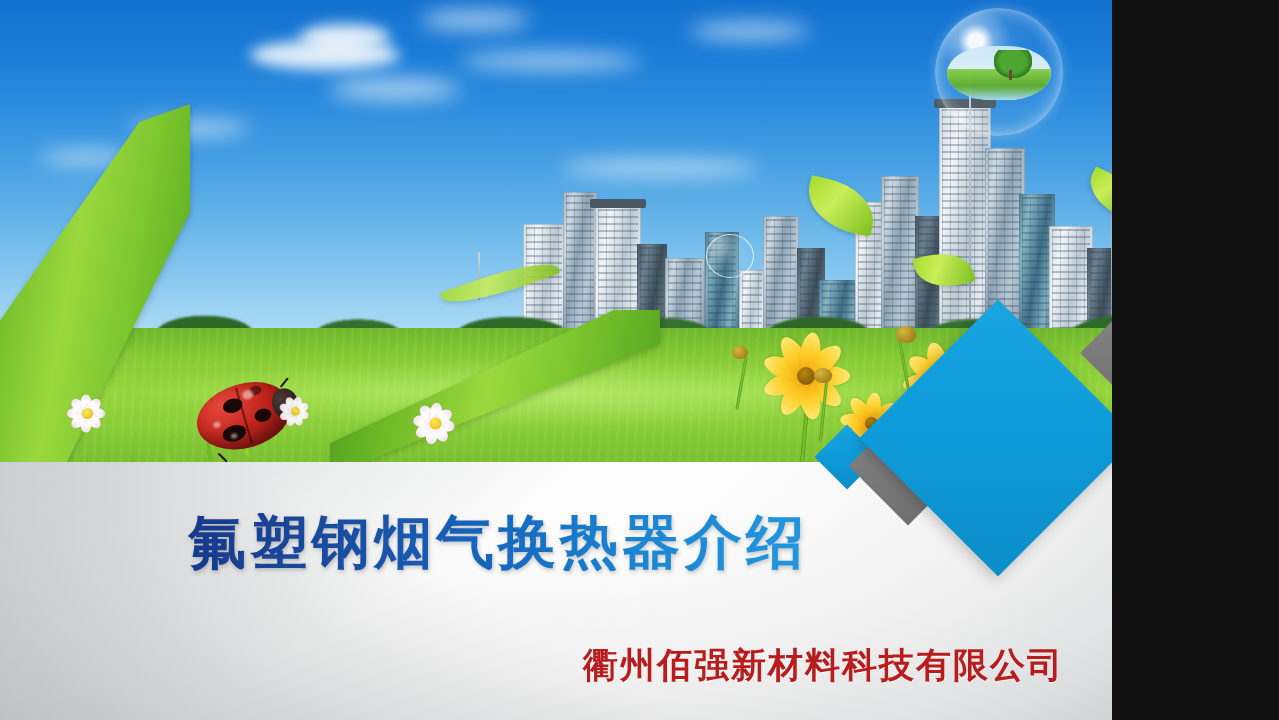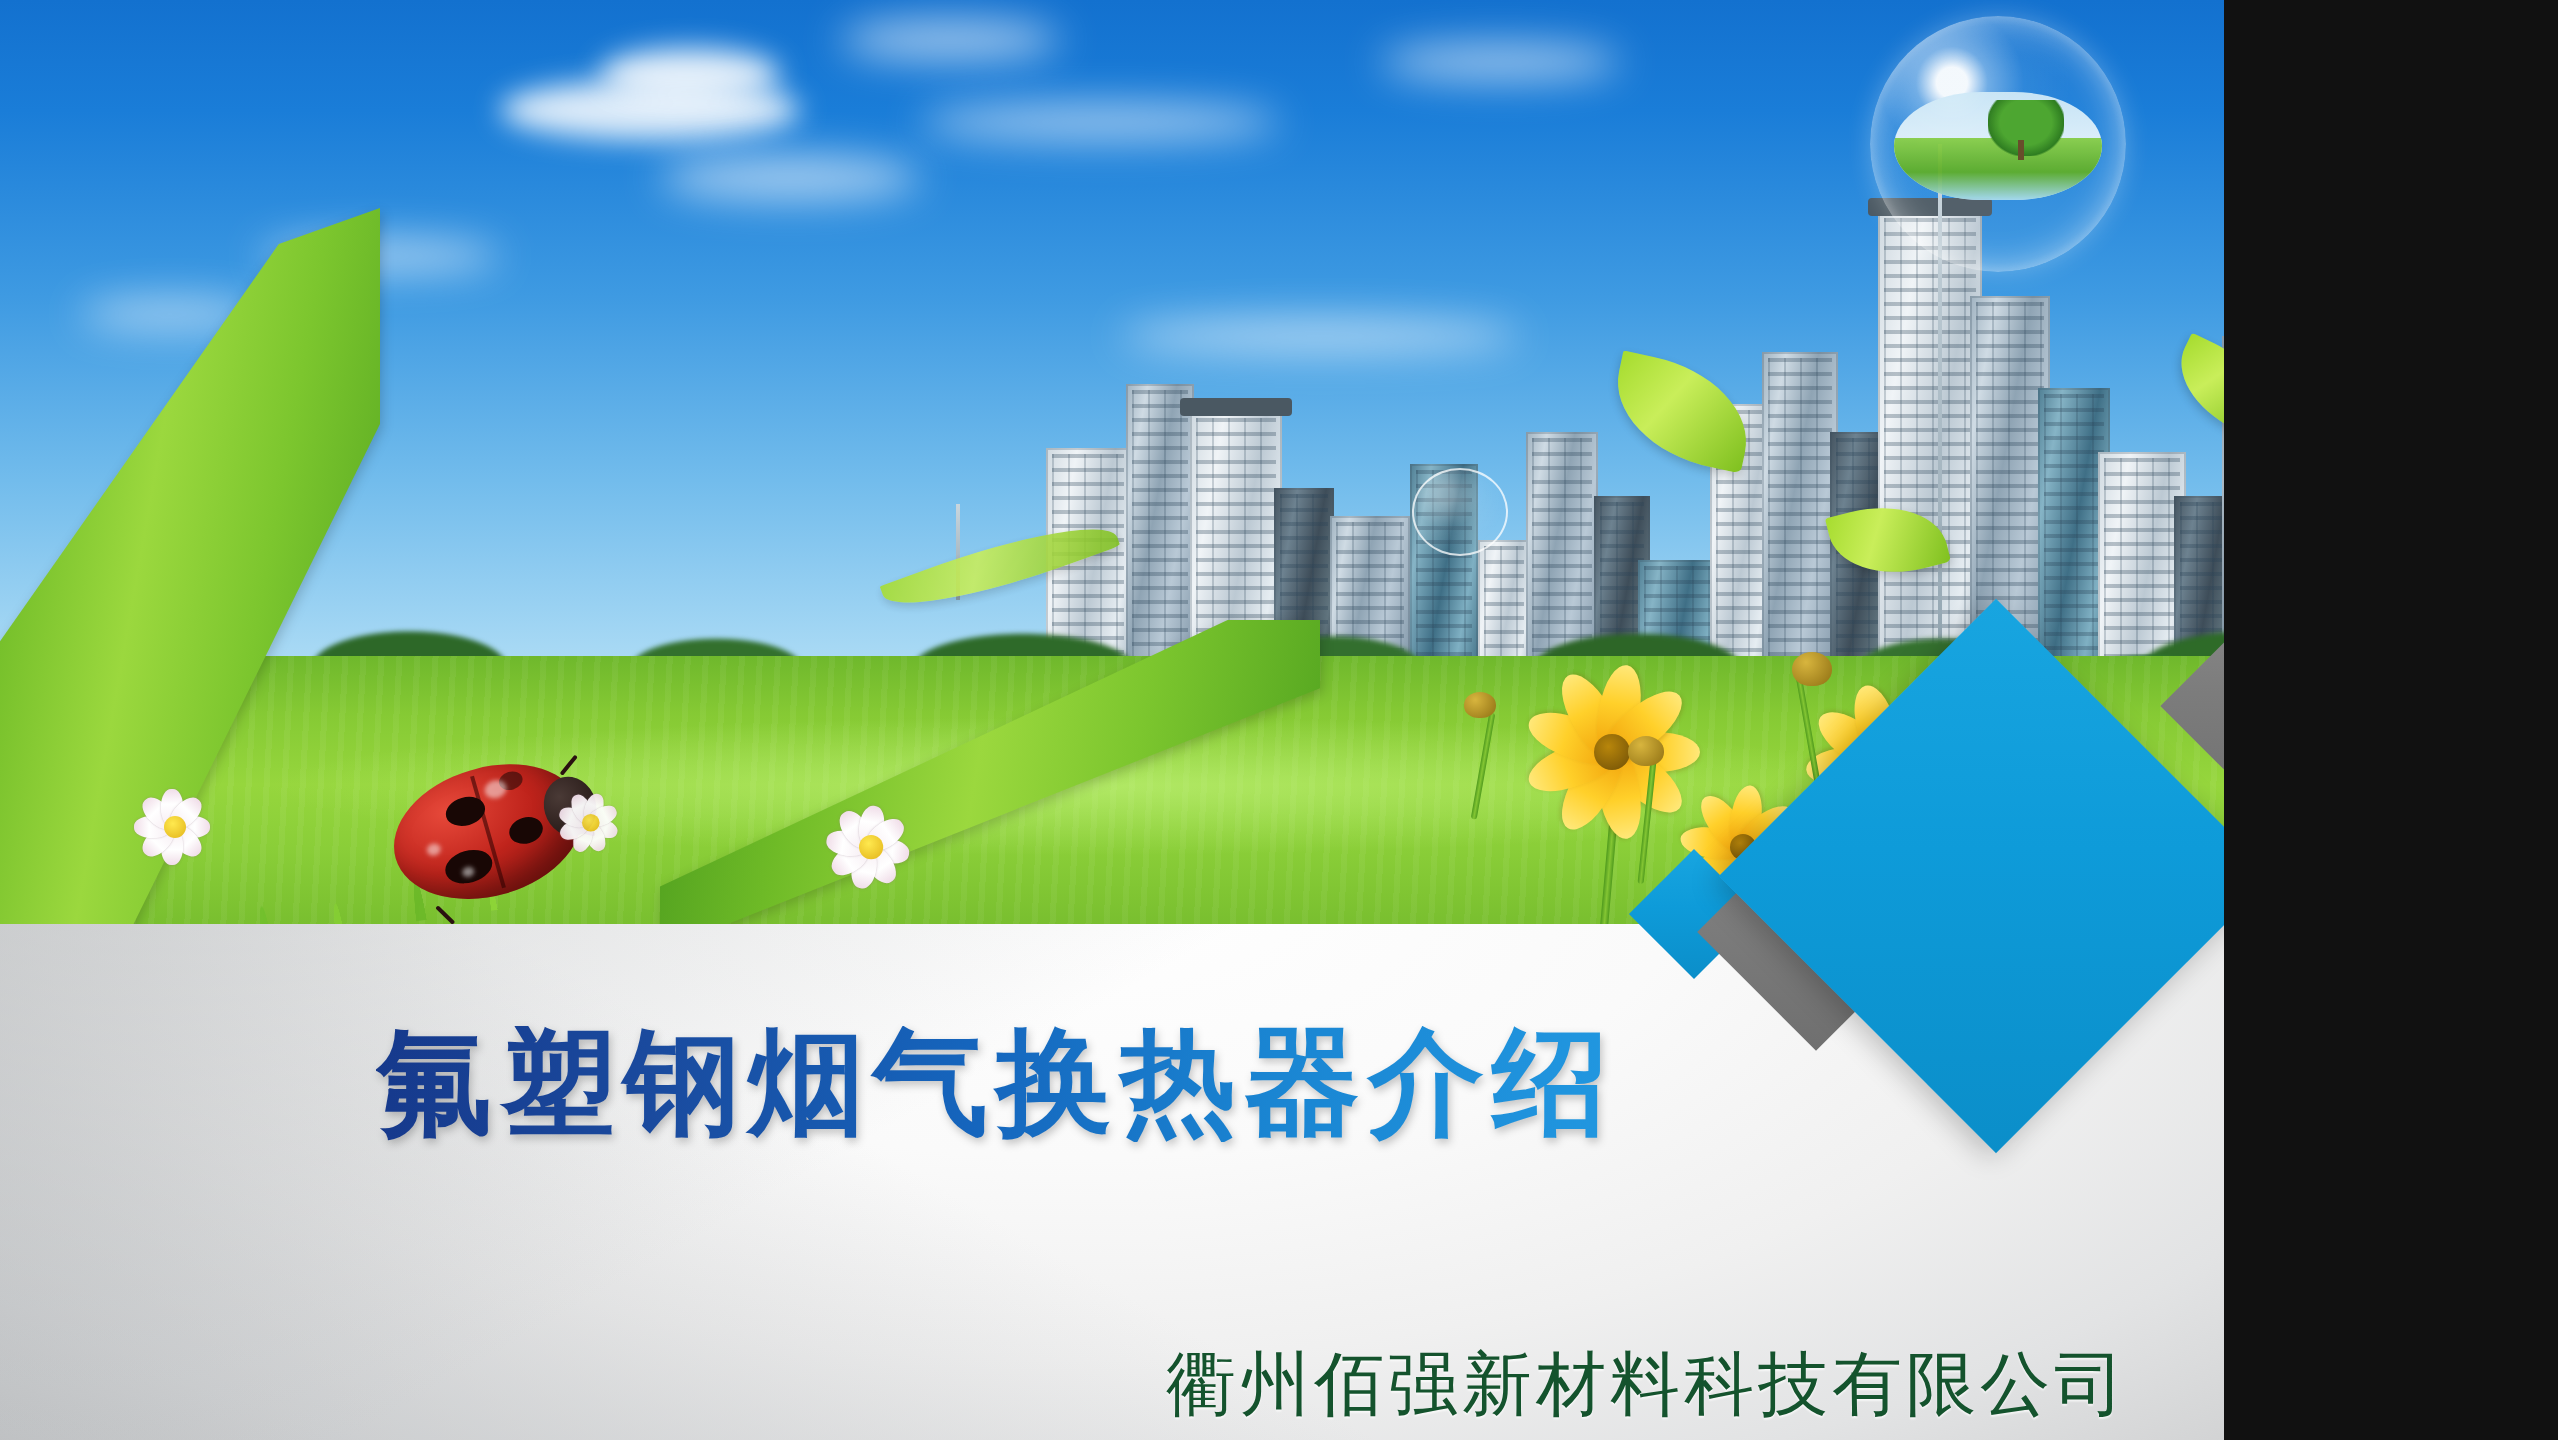--- a/index.html
+++ b/index.html
@@ -187,23 +187,23 @@
   .title{
     position:absolute;left:188px;top:513px;
     font-size:58px;font-weight:bold;letter-spacing:4px;line-height:1;
     white-space:nowrap;
     background:linear-gradient(90deg,#16398c 0%,#1a4a9e 22%,#1565bd 48%,#1a85d2 72%,#2197e0 100%);
     -webkit-background-clip:text;background-clip:text;color:transparent;
     -webkit-text-fill-color:transparent;
     filter:drop-shadow(1px 2px 2px rgba(0,0,0,.22));
   }
   .company{
-    position:absolute;right:48px;top:675px;
-    font-size:35px;font-weight:normal;letter-spacing:2px;line-height:1;
-    white-space:nowrap;color:#14532d;
+    position:absolute;right:48px;top:647px;
+    font-size:35px;font-weight:bold;letter-spacing:2px;line-height:1;
+    white-space:nowrap;color:#b91c1c;
     text-shadow:0 1px 1px rgba(255,255,255,.7);
   }
 </style>
 </head>
 <body>
 
 <div class="slide">
 
   <div class="photo">
 

